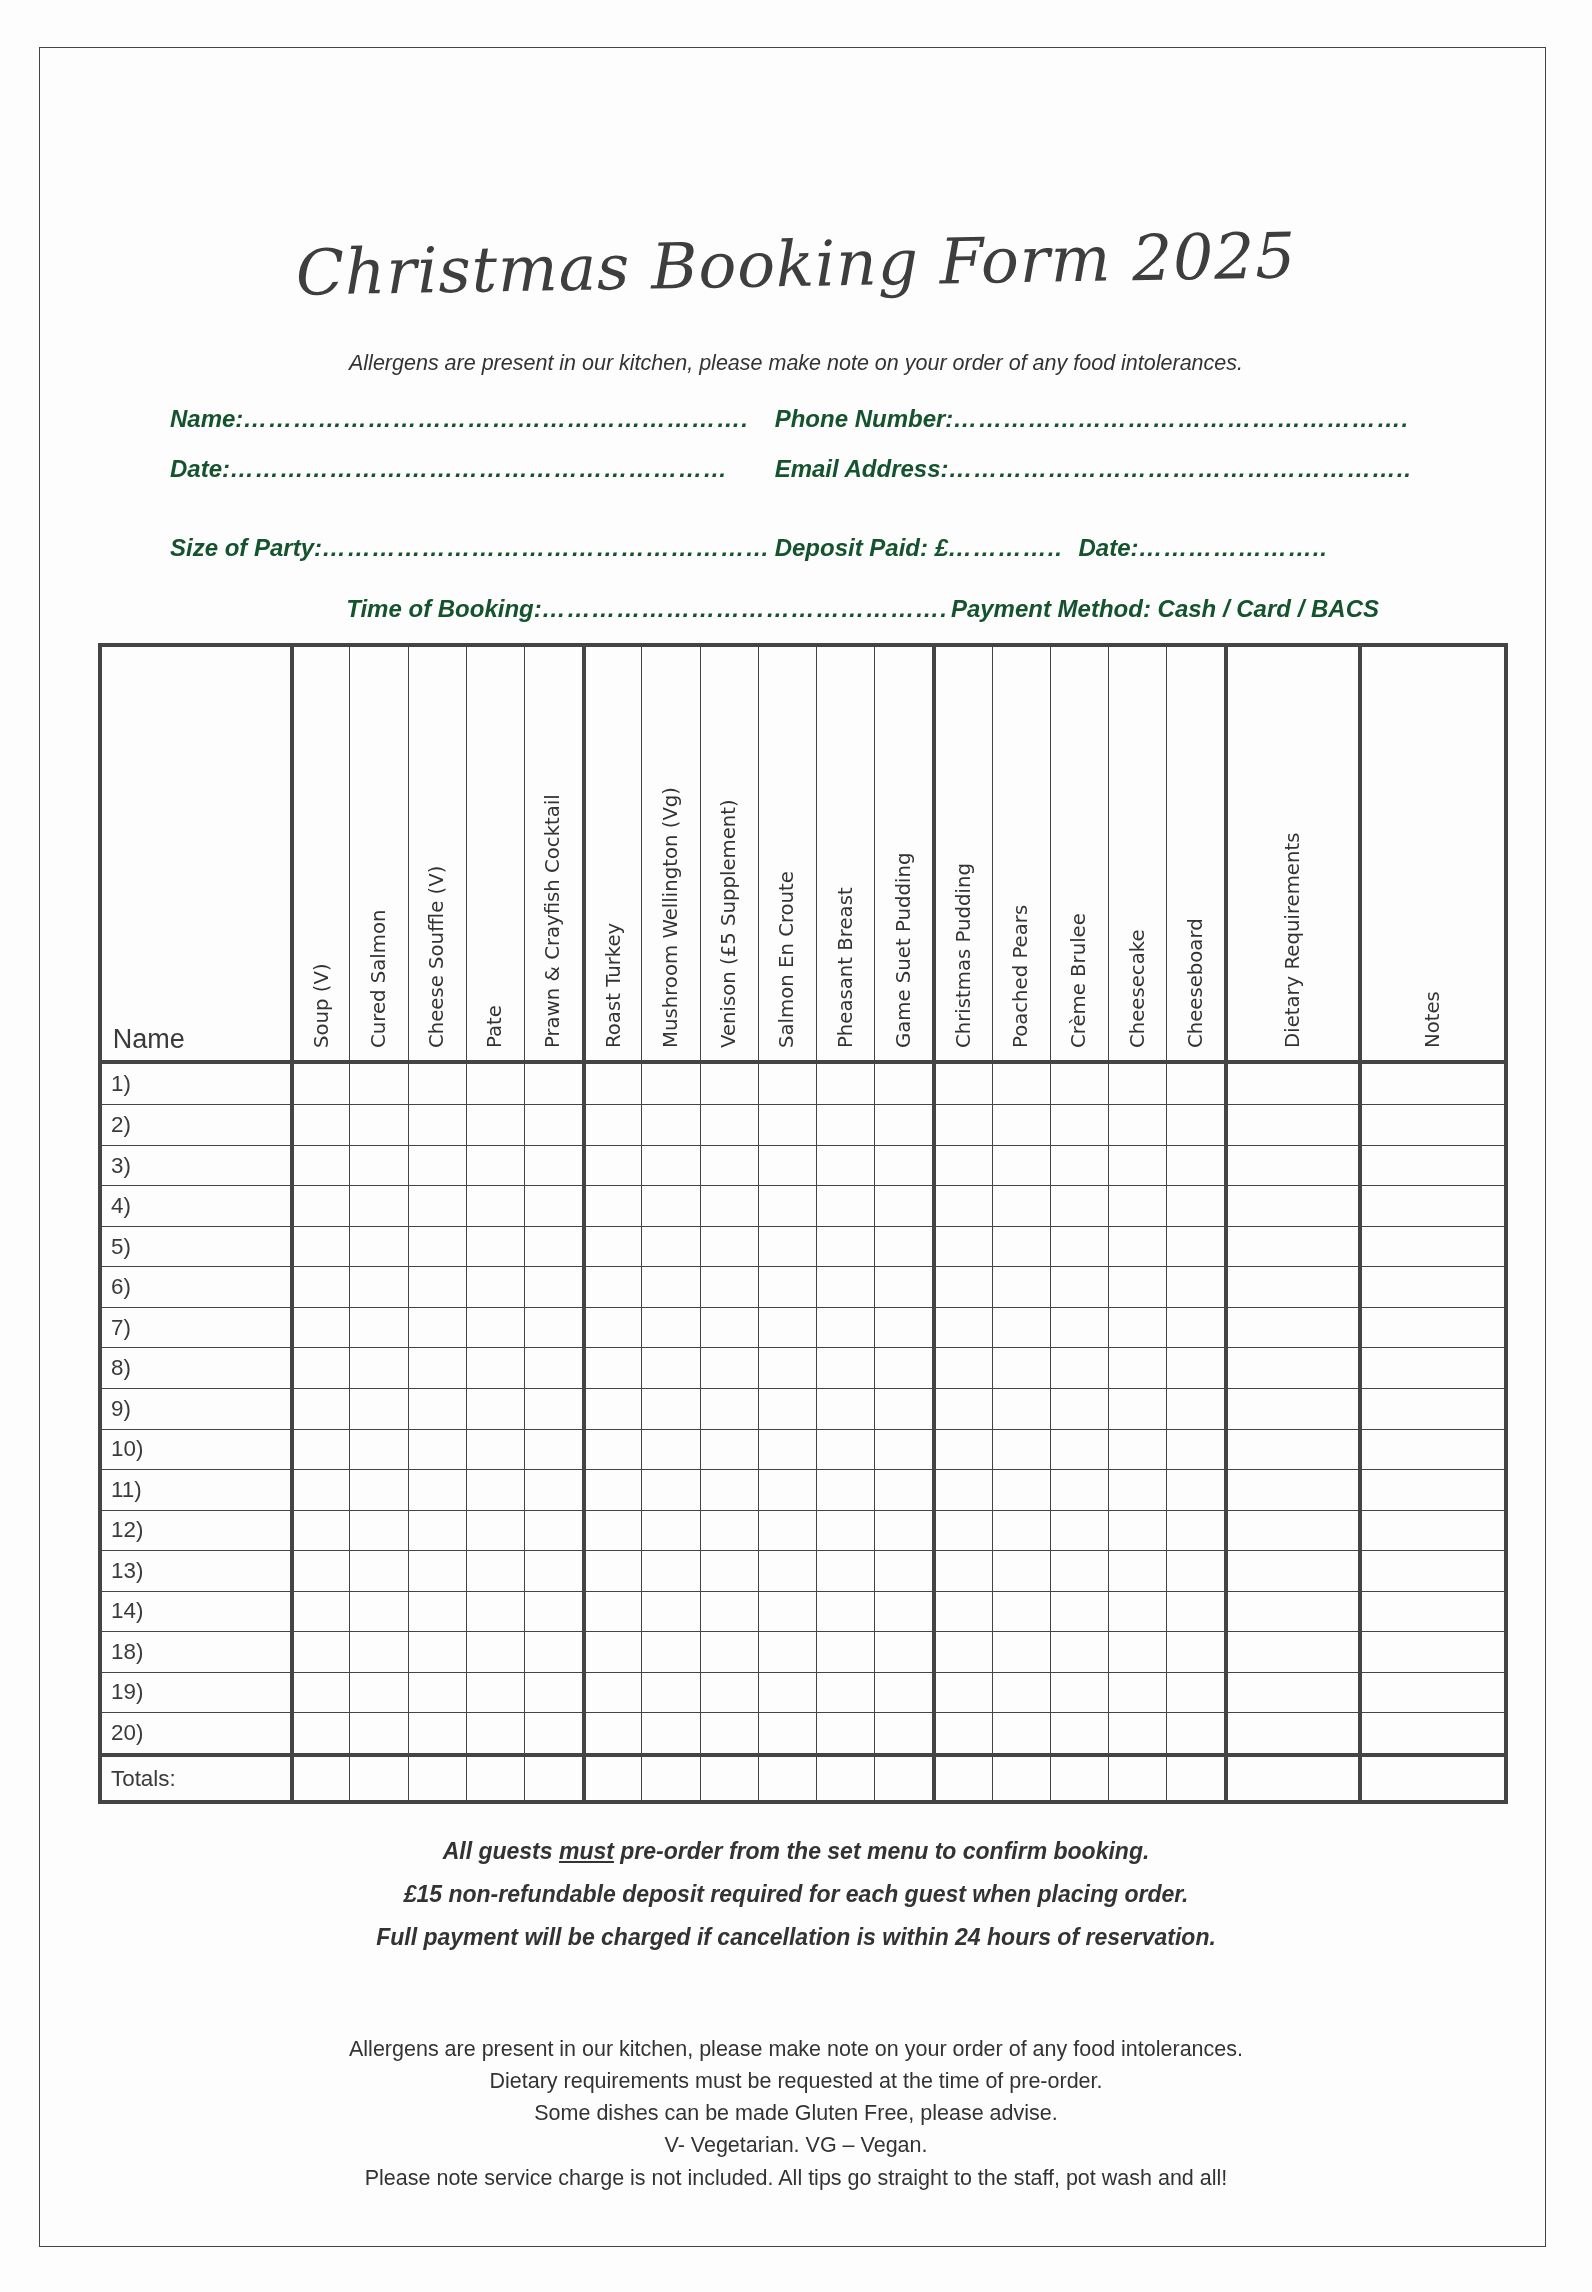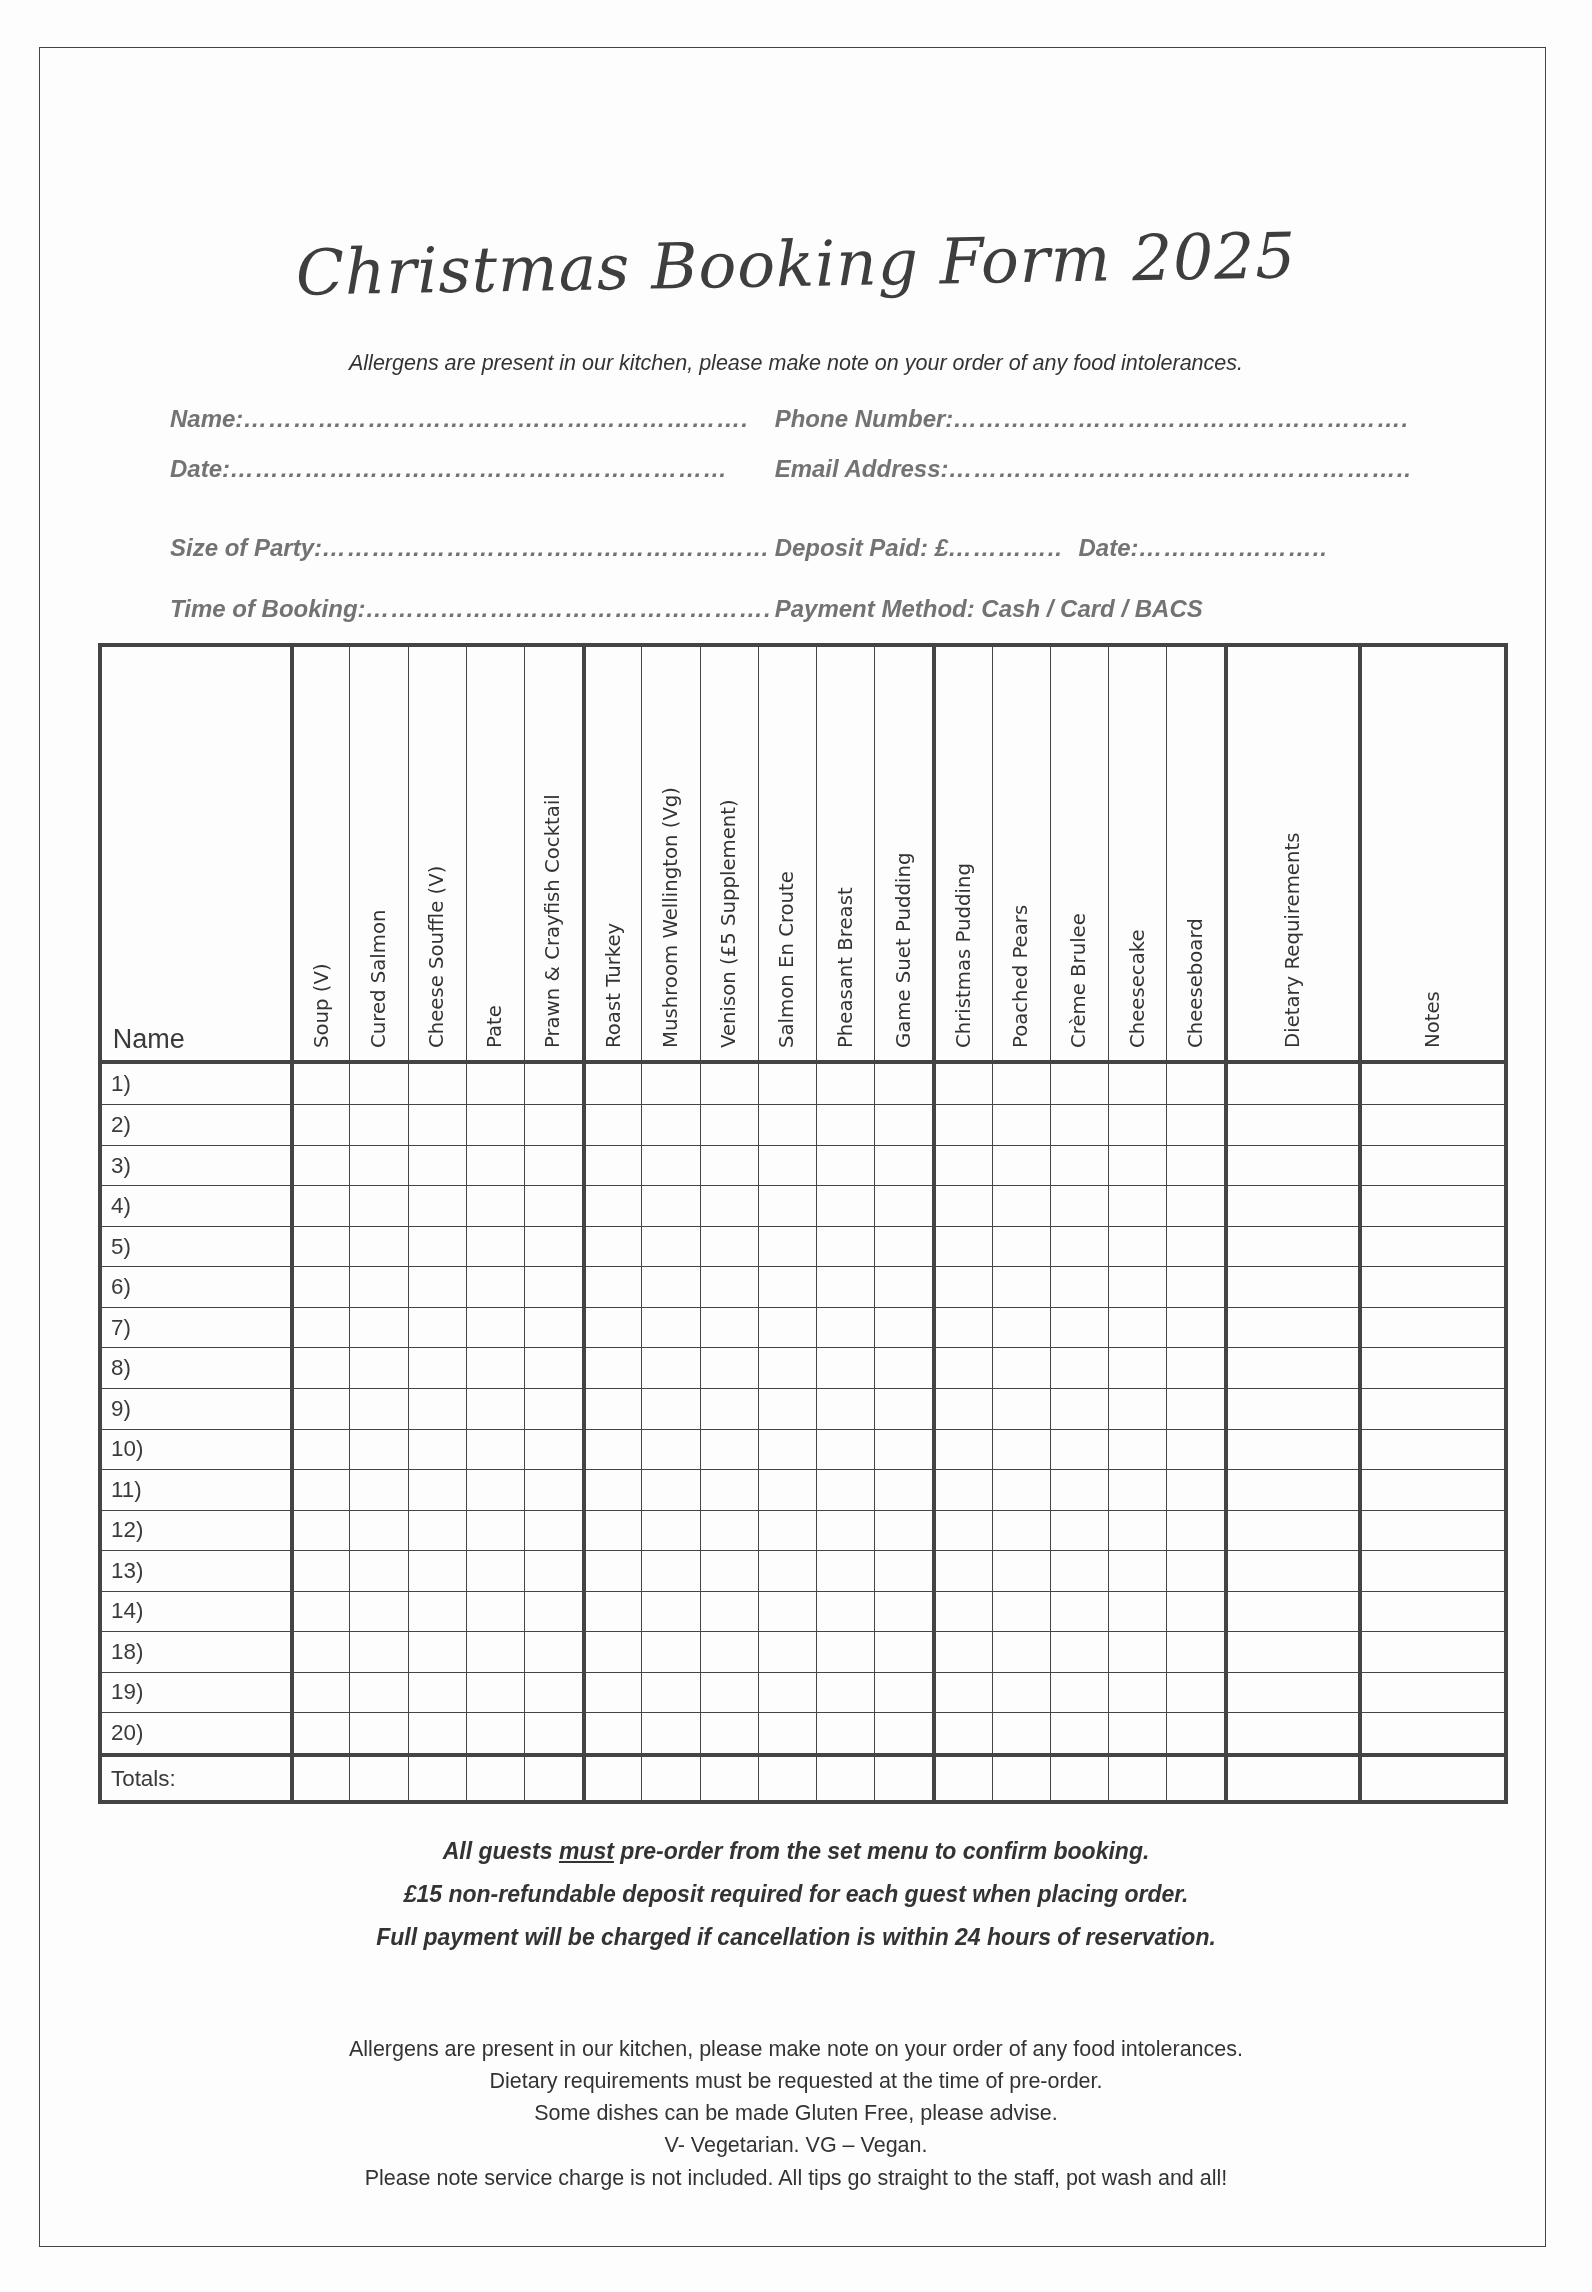--- a/index.html
+++ b/index.html
@@ -1,20 +1,20 @@
 <!DOCTYPE html>
 <html style="font-size:14.3px"><head>
 <meta charset="utf-8">
 <style>
   html, body { margin: 0; padding: 0; background: #fdfdfd; }
   body { width: 1592px; height: 2293px; position: relative; overflow: hidden; font-family: "Liberation Sans", sans-serif; color: #3a3a3a; }
   .page-frame { position: absolute; left: 39px; top: 47px; width: 1507px; height: 2200px; border: 1.8px solid #444; box-sizing: border-box; }
   .title { position: absolute; left: 0; top: 228px; width: 1592px; text-align: center; font-family: "DejaVu Serif", serif; font-style: italic; font-size: 63px; color: #3e3e3e; letter-spacing: 0.9px; transform: rotate(-1deg); }
   .allergen-top { position: absolute; left: 0; top: 351px; width: 1592px; text-align: center; font-size: 21.5px; font-style: italic; color: #333; }
-  .field-row { position: absolute; left: 170px; width: 1209px; font-size: 24px; font-weight: bold; font-style: italic; color: #737373; white-space: nowrap; }
+  .field-row { position: absolute; left: 170px; width: 1209px; font-size: 24px; font-weight: bold; font-style: italic; color: #14532d; white-space: nowrap; }
   .field-row .dots { letter-spacing: 0.9px; font-weight: bold; }
   .field { display: inline-block; }
   .table-wrap { position: absolute; left: 98px; top: 643px; width: 1410px; height: 1161px; }
   table.order { border-collapse: collapse; width: 100%; height: 100%; table-layout: fixed; }
   table.order td, table.order th { border: 1.8px solid #444; padding: 0; }
   table.order th { height: 408px; vertical-align: bottom; font-weight: normal; position: relative; }
   table.order th.name-head { text-align: left; padding-left: 10.7px; padding-bottom: 5.4px; font-size: 27px; }
   .vtext { position: absolute; bottom: 12.5px; left: 50%; transform-origin: left bottom; transform: translateX(10.7px) rotate(-90deg); white-space: nowrap; font-family: "DejaVu Sans", sans-serif; font-size: 19.7px; color: #333; }
   table.order td.num { font-size: 22.4px; padding-left: 9px; }
   table.order tr.data-row td { height: 32px; }
@@ -44,21 +44,21 @@
   <span class="field" style="width:598px;"><span>Date:</span><span class="dots">……………………………………………………</span></span>
   <span class="field"><span>Email Address:</span><span class="dots">………………………………………………..</span></span>
 </div>
 
 <div class="field-row" style="top:534px;">
   <span class="field" style="width:598px;"><span>Size of Party:</span><span class="dots">………………………………………………</span></span>
   <span class="field"><span>Deposit Paid: £</span><span class="dots">…………..</span></span>
   <span class="field" style="margin-left:9px;"><span>Date:</span><span class="dots">…………………..</span></span>
 </div>
 
-<div class="field-row" style="top:595px;">
+<div class="field-row" style="top:595px;text-align:right;">
   <span class="field" style="width:598px;"><span>Time of Booking:</span><span class="dots">………………………………………….</span></span>
   <span class="field">
     <span>Payment Method:</span>
     <span>Cash</span><span> / </span><span>Card</span><span> / </span><span>BACS</span>
   </span>
 </div>
 
 <div class="table-wrap">
   <table class="order outer" id="order-table">
     <colgroup>

